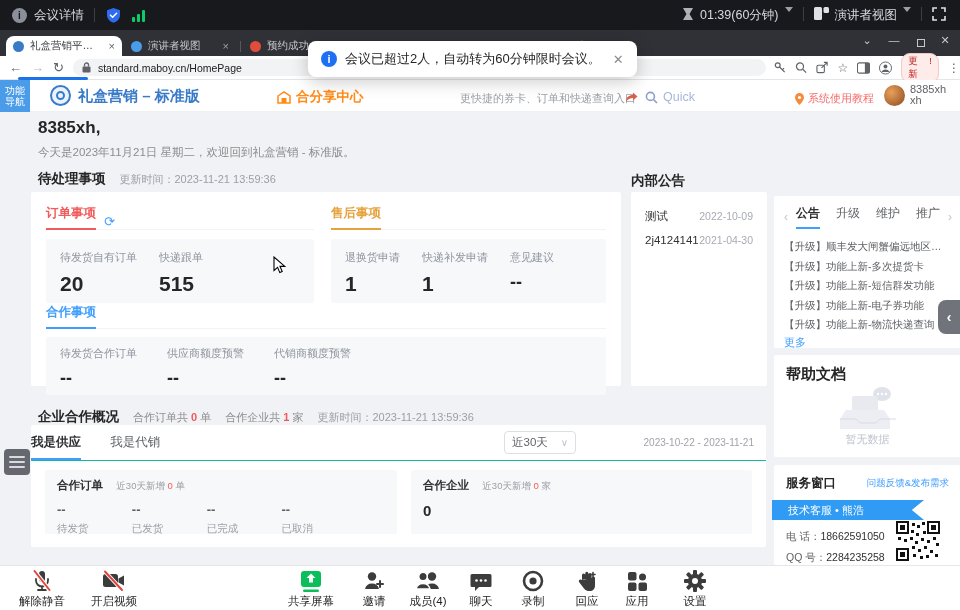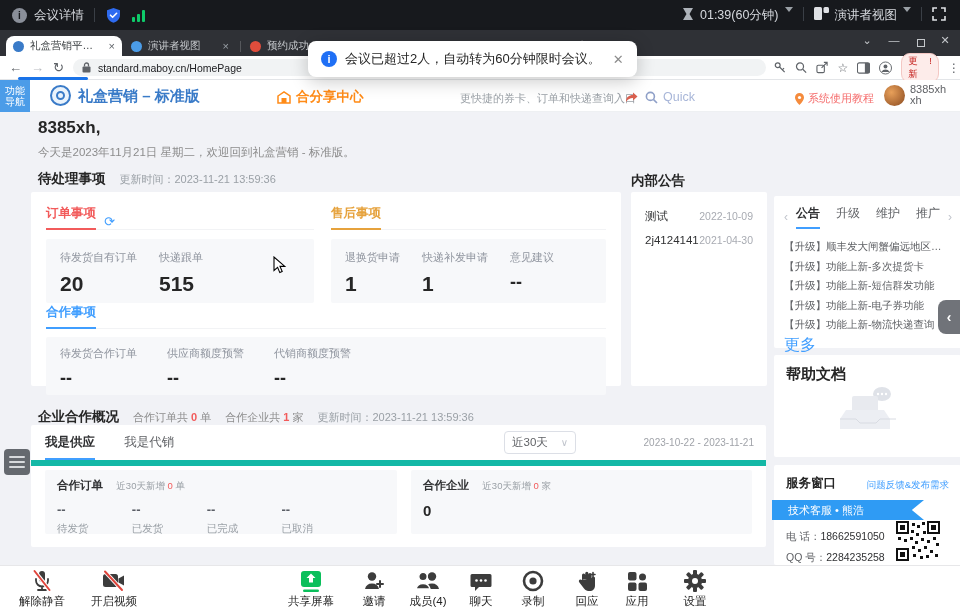--- a/index.html
+++ b/index.html
@@ -65,21 +65,21 @@
   .s-l{font-size:11px;color:#8f949e;margin-bottom:7px;white-space:nowrap}
   .s-v{font-size:21px;font-weight:bold;color:#262626}
   .s-v.dim{font-size:18px}
   .nrow{display:flex;justify-content:space-between;align-items:center;height:24px;font-size:11.5px}
   .nrow .nd{color:#a8abb2;font-size:10.5px}
   .bl-tabs{display:flex;align-items:center;gap:0;margin-bottom:8px}
   .bl-tab{font-size:12px;color:#606266;margin:0 8px;padding-bottom:5px;border-bottom:2px solid transparent;white-space:nowrap}
   .bl-tab.act{color:#303133;font-weight:bold;border-color:#409eff}
   .bl-arr{color:#c0c4cc;font-size:12px}
   .bl-item{font-size:10.5px;color:#606266;line-height:19.5px;white-space:nowrap;overflow:hidden;text-overflow:ellipsis}
-  .morelnk{font-size:16px;color:#409eff}
+  .morelnk{font-size:11px;color:#409eff}
   .ribbon{background:#2f9bf4;color:#fff;font-size:11px;height:20px;line-height:20px;padding-left:10px;clip-path:polygon(0 0,100% 0,92% 50%,100% 100%,0 100%)}
   .svc-line{font-size:10.5px;color:#606266;margin-top:7px}
   .svc-line b{color:#303133;font-weight:normal}
   .seltab{font-size:12.5px;color:#606266;display:inline-block;padding:9px 0 7px;border-bottom:2px solid transparent}
   .seltab.act{color:#303133;font-weight:bold;border-color:#409eff}
   .selbox{position:absolute;width:72px;height:23px;border:1px solid #dcdfe6;border-radius:4px;font-size:11.5px;color:#606266;display:flex;align-items:center;justify-content:space-between;padding:0 7px;background:#fff}
   .gpanel{position:absolute;background:#f7f8fa;border-radius:2px;padding:8px 12px}
   .gp-hd{font-size:11.5px;font-weight:bold;color:#303133}
   .gp-sub{font-size:9.5px;color:#9aa0a6;margin-left:10px;font-weight:normal}
   .redn{color:#f25b5b}
@@ -359,24 +359,25 @@
     <div class="sect" style="font-size:15px">帮助文档</div>
     <svg width="64" height="46" viewBox="0 0 64 46" style="display:block;margin:2px auto 0">
       <ellipse cx="46" cy="8" rx="9" ry="7" fill="#dfe2e8"></ellipse>
       <circle cx="42" cy="8" r="1.2" fill="#fff"></circle>
         <circle cx="46" cy="8" r="1.2" fill="#fff"></circle>
         <circle cx="50" cy="8" r="1.2" fill="#fff"></circle>
       <rect x="16" y="10" width="26" height="18" rx="2" fill="#e8eaef"></rect>
       <path d="M10 24 h38 l6 9 v10 H4 V33 Z" fill="#eceef3"></path>
       <path d="M4 33 h16 l4 4 h16 l4-4 h16" stroke="#d8dbe2" stroke-width="1" fill="none"></path>
     </svg>
+    <div style="text-align:center;font-size:11px;color:#bfc3cc">暂无数据</div>
   </div>
 
   <div class="card" style="left:758px;top:353px;width:187px;height:100px;padding:10px 12px">
-    <div style="display:flex;justify-content:space-between;align-items:flex-end">
+    <div style="display:flex;justify-content:space-between;align-items:center">
       <span class="sect" style="font-size:12.5px">服务窗口</span>
       <span style="font-size:9.5px;color:#409eff">问题反馈&amp;发布需求</span>
     </div>
     <div class="ribbon" style="width:152px;margin:8px 0 0 -14px;padding-left:16px">技术客服 • 熊浩</div>
     <div class="abs" style="left:12px;top:58px">
       <div class="svc-line"><span>电 话：</span><b>18662591050</b></div>
       <div class="svc-line"><span>QQ 号：</span><b>2284235258</b></div>
     </div>
     <svg class="abs" style="left:122px;top:56px" width="44" height="40" viewBox="0 0 44 40">
       <rect width="44" height="40" fill="#fff"></rect>
@@ -418,21 +419,21 @@
     <span class="upd" style="color:#8c8c8c">
       <span>合作订单共</span> <span class="redn" style="font-weight:bold">0</span> <span>单</span>
     </span>
     <span class="upd" style="color:#8c8c8c">
       <span>合作企业共</span> <span class="redn" style="font-weight:bold">1</span> <span>家</span>
     </span>
     <span class="upd">更新时间：2023-11-21 13:59:36</span>
   </div>
 
   <div class="card" style="left:15px;top:313px;width:735px;height:122px">
-    <div style="border-bottom:6px solid #14b8a6;padding-left:14px">
+    <div style="border-bottom:1px solid #14b8a6;padding-left:0">
       <span class="seltab act">我是供应</span>
       <span class="seltab" style="margin-left:26px">我是代销</span>
     </div>
     <div class="selbox" style="right:190px;top:6px">
       <span>近30天</span>
       <span style="color:#c0c4cc;font-size:10px">∨</span>
     </div>
     <div class="abs" style="right:12px;top:12px;font-size:10px;color:#a0a3a9">2023-10-22 - 2023-11-21</div>
 
     <div class="gpanel" style="left:14px;top:45px;width:352px;height:64px">

